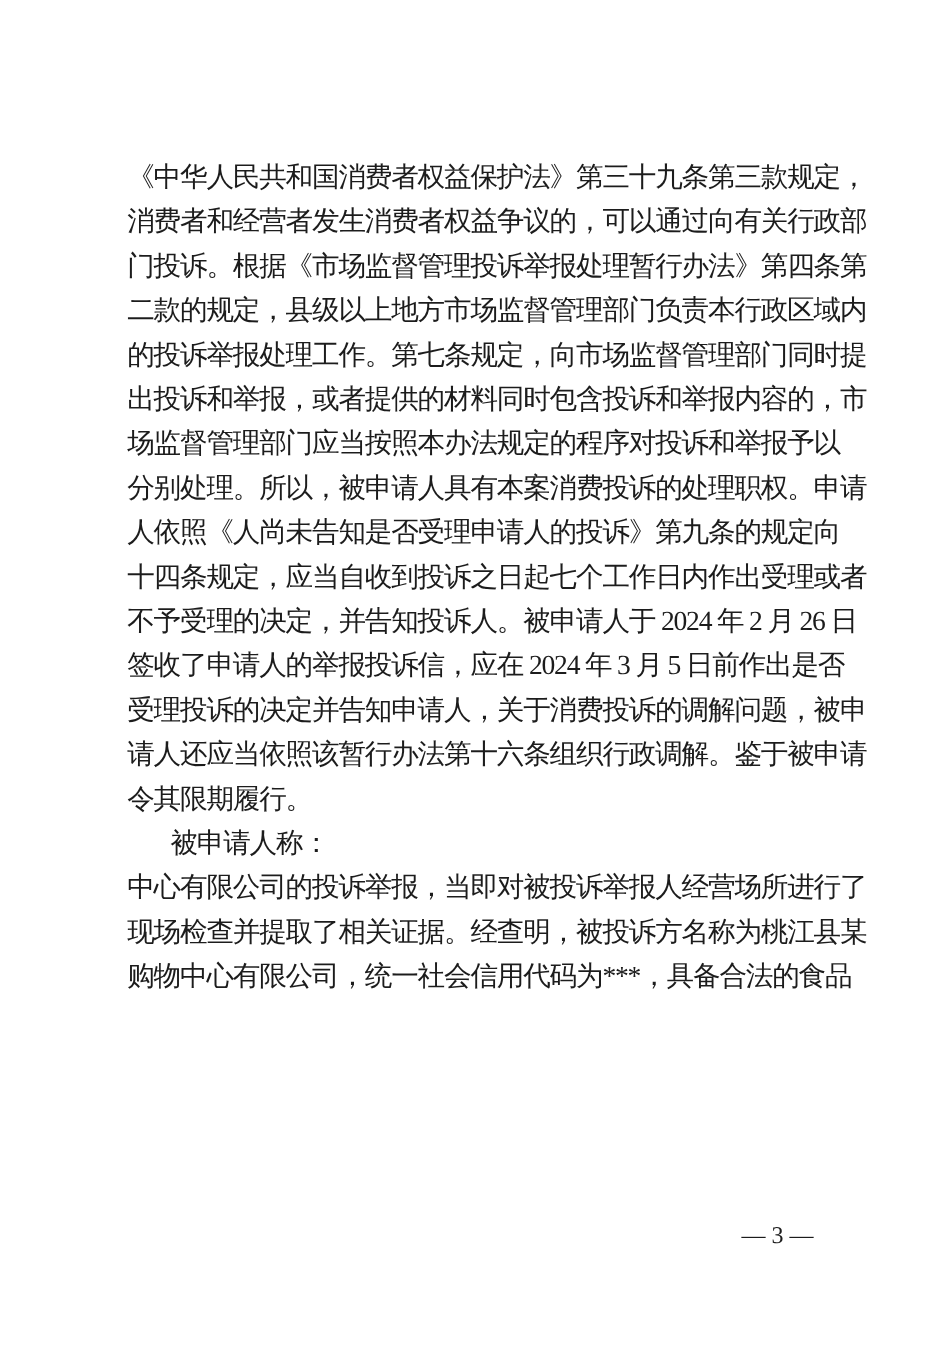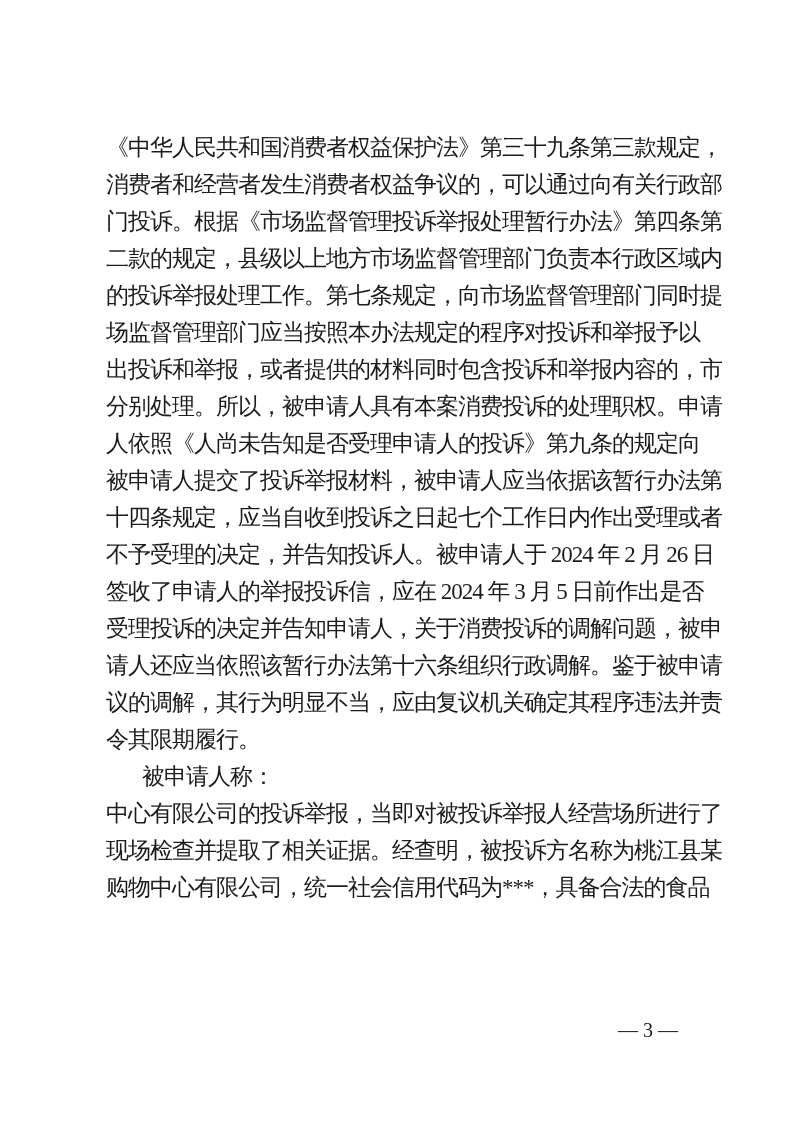--- a/index.html
+++ b/index.html
@@ -48,31 +48,29 @@
 <body>
 
 <div class="page">
 
   <div class="text-block">
     <div class="line">《中华人民共和国消费者权益保护法》第三十九条第三款规定，</div>
     <div class="line">消费者和经营者发生消费者权益争议的，可以通过向有关行政部</div>
     <div class="line">门投诉。根据《市场监督管理投诉举报处理暂行办法》第四条第</div>
     <div class="line">二款的规定，县级以上地方市场监督管理部门负责本行政区域内</div>
     <div class="line">的投诉举报处理工作。第七条规定，向市场监督管理部门同时提</div>
+    <div class="line">出投诉和举报，或者提供的材料同时包含投诉和举报内容的，市</div>
     <div class="line">场监督管理部门应当按照本办法规定的程序对投诉和举报予以</div>
-    <div class="line">出投诉和举报，或者提供的材料同时包含投诉和举报内容的，市</div>
     <div class="line">分别处理。所以，被申请人具有本案消费投诉的处理职权。申请</div>
     <div class="line">人依照《人尚未告知是否受理申请人的投诉》第九条的规定向</div>
-    <div class="line">被申请人提交了投诉举报材料，被申请人应当依据该暂行办法第</div>
     <div class="line">十四条规定，应当自收到投诉之日起七个工作日内作出受理或者</div>
     <div class="line">不予受理的决定，并告知投诉人。被申请人于 2024 年 2 月 26 日</div>
     <div class="line">签收了申请人的举报投诉信，应在 2024 年 3 月 5 日前作出是否</div>
     <div class="line">受理投诉的决定并告知申请人，关于消费投诉的调解问题，被申</div>
     <div class="line">请人还应当依照该暂行办法第十六条组织行政调解。鉴于被申请</div>
-    <div class="line">议的调解，其行为明显不当，应由复议机关确定其程序违法并责</div>
     <div class="line">令其限期履行。</div>
 
     <div class="line heading">被申请人称：</div>
 
     <div class="line">中心有限公司的投诉举报，当即对被投诉举报人经营场所进行了</div>
     <div class="line">现场检查并提取了相关证据。经查明，被投诉方名称为桃江县某</div>
     <div class="line">购物中心有限公司，统一社会信用代码为***，具备合法的食品</div>
   </div>
 
   <div class="page-number">— 3 —</div>

